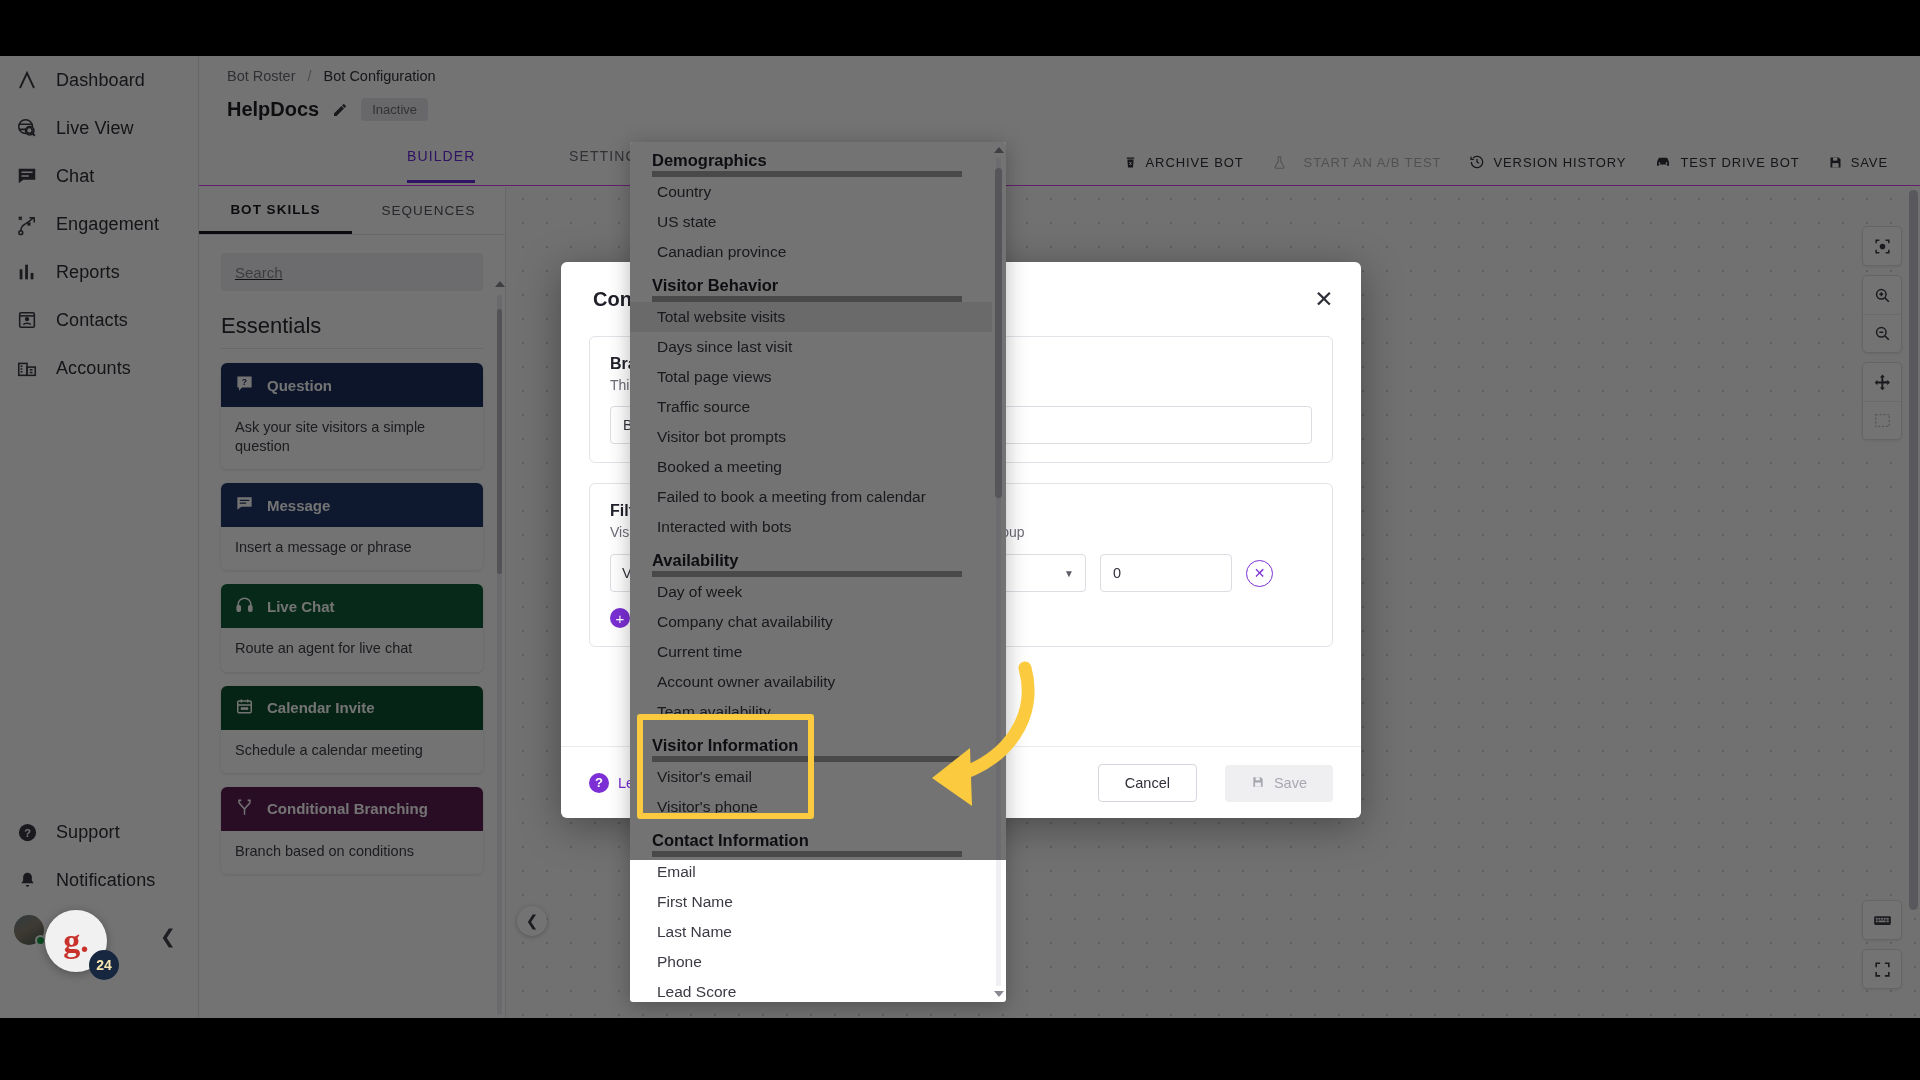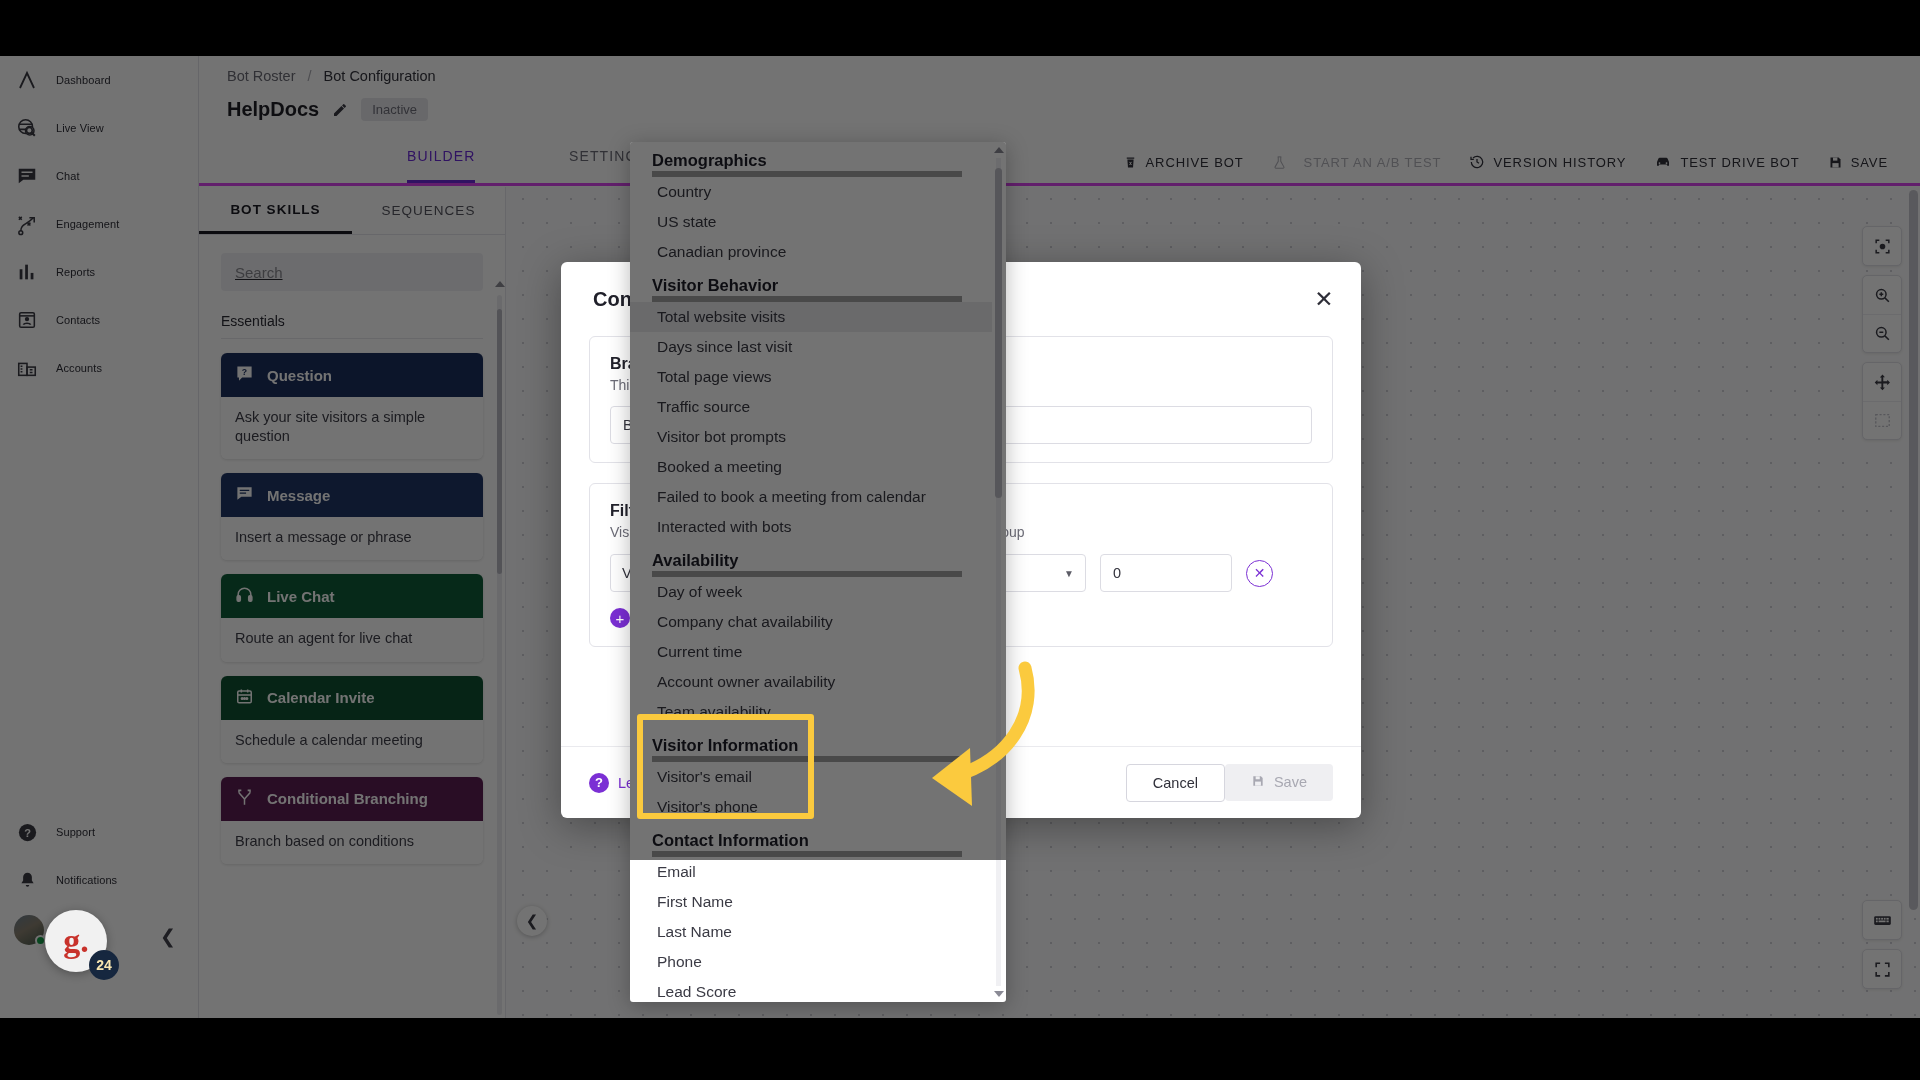--- a/index.html
+++ b/index.html
@@ -35,21 +35,21 @@
     display: flex; align-items: center;
     height: 48px; padding-left: 14px; gap: 16px;
     cursor: pointer;
   }
   .nav-item .ico {
     width: 26px; height: 26px;
     display: flex; align-items: center; justify-content: center;
     color: #3b3b44; flex: none;
   }
   .nav-item .lbl {
-    font-size: 11px; color: #2f2f38; letter-spacing: .1px;
+    font-size: 18px; color: #2f2f38; letter-spacing: .1px;
   }
   .nav-bottom { position: absolute; bottom: 62px; left: 0; width: 199px; }
 
   .avatar-row { display: flex; align-items: center; height: 52px; padding-left: 14px; gap: 14px; position: relative; }
   .avatar {
     width: 30px; height: 30px; border-radius: 50%;
     background: linear-gradient(150deg,#6d7f8f 0%,#8a8171 45%,#4a5b4e 100%);
     position: relative; flex: none;
   }
   .avatar .presence {
@@ -106,21 +106,21 @@
   }
   .bot-title { font-size: 20px; font-weight: 700; color: #1f1f27; }
   .pencil-icon { color: #3a3a44; display: flex; cursor: pointer; }
   .badge-inactive {
     background: #e7e7ec; color: #6f6f7a;
     font-size: 13px; padding: 4px 11px; border-radius: 4px;
   }
 
   .tabs {
     position: absolute; left: 0; top: 84px; width: 1721px;
-    height: 46px; border-bottom: 3px solid #d946ef; text-decoration: underline;
+    height: 46px; border-bottom: 1px solid #d946ef; text-decoration: underline;
   }
   .tab {
     position: absolute; top: 8px;
     font-size: 14px; letter-spacing: 1.1px; color: #6d6d78;
     cursor: pointer; padding-bottom: 16px;
   }
   .tab.active { color: #6c2bd9; border-bottom: 3px solid #6c2bd9; }
 
   .toolbar {
     position: absolute; right: 18px; top: 90px;
@@ -158,21 +158,21 @@
   .skill-tab.active { color: #1c1c24; font-weight: 700; border-bottom: 3px solid #1c1c24; }
   .skill-body { padding: 18px 22px 0 22px; position: relative; height: 783px; }
   .search-box {
     width: 100%; height: 38px; border: none; background: #f0f0f3;
     border-radius: 4px; padding: 0 14px; font-size: 15px; color: #2a2a32;
     font-family: "Liberation Sans", sans-serif;
     text-decoration: underline;
   }
   .search-box::placeholder { color: #88888f; }
   .section-title {
-    margin-top: 22px; font-size: 14px; color: #2b2b34;
+    margin-top: 22px; font-size: 22px; color: #2b2b34;
     padding-bottom: 9px; border-bottom: 1px solid #e7e7ec;
   }
   .skill-card {
     margin-top: 14px; border-radius: 6px; overflow: hidden;
     box-shadow: 0 1px 3px rgba(0,0,0,.13); cursor: grab;
   }
   .skill-head {
     display: flex; align-items: center; gap: 13px;
     padding: 11px 14px; color: #fff; font-weight: 700; font-size: 15px;
   }
@@ -293,21 +293,21 @@
     border-top: 1px solid #eaeaee; display: flex; align-items: center;
     padding: 0 28px; justify-content: space-between;
   }
   .learn {
     display:flex; align-items:center; gap:9px; color:#7b2fd4; font-size:14.5px; cursor:pointer;
   }
   .qmark {
     width: 20px; height: 20px; border-radius: 50%; background: #7b2fd4; color:#fff;
     display:flex; align-items:center; justify-content:center; font-size:13px; font-weight:700;
   }
-  .foot-btns { display:flex; align-items:flex-start; gap: 0; }
+  .foot-btns { display:flex; align-items:flex-end; gap: 28px; }
   .btn-cancel {
     border: 1px solid #d6d6de; background:#fff; color:#30303a;
     border-radius: 4px; padding: 10px 26px; font-size: 14.5px; cursor:pointer;
     font-family:"Liberation Sans",sans-serif;
   }
   .btn-save {
     background: #efeff2; color: #a8a8b2; border: none;
     border-radius: 4px; padding: 10px 26px; font-size: 14.5px;
     display: flex; align-items: center; gap: 9px; cursor: default;
     font-family:"Liberation Sans",sans-serif;

